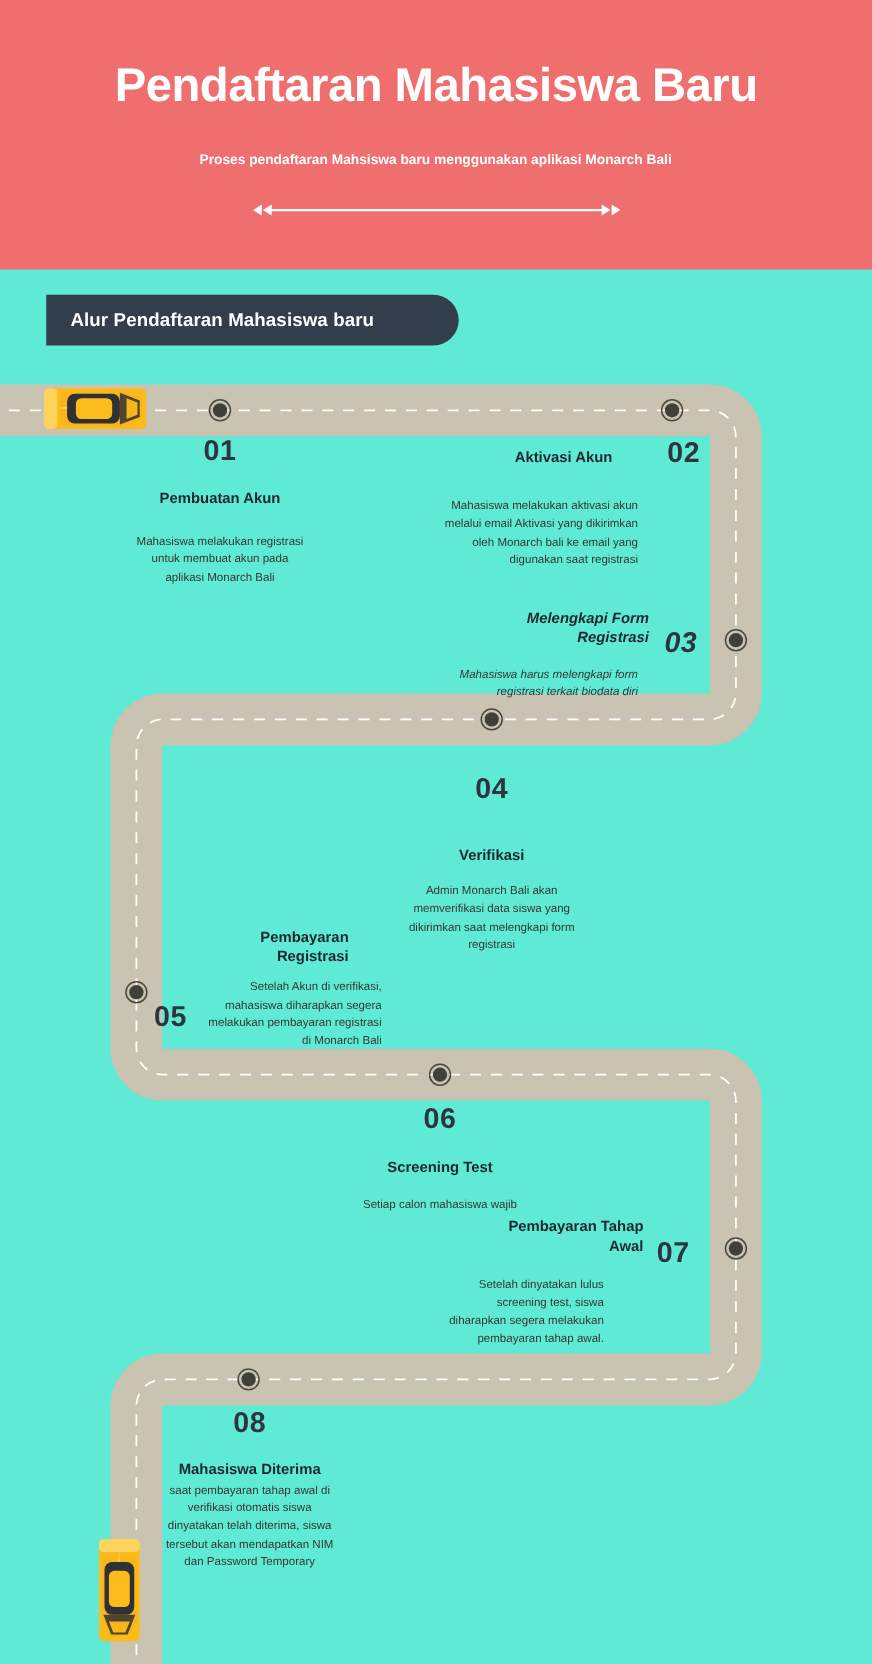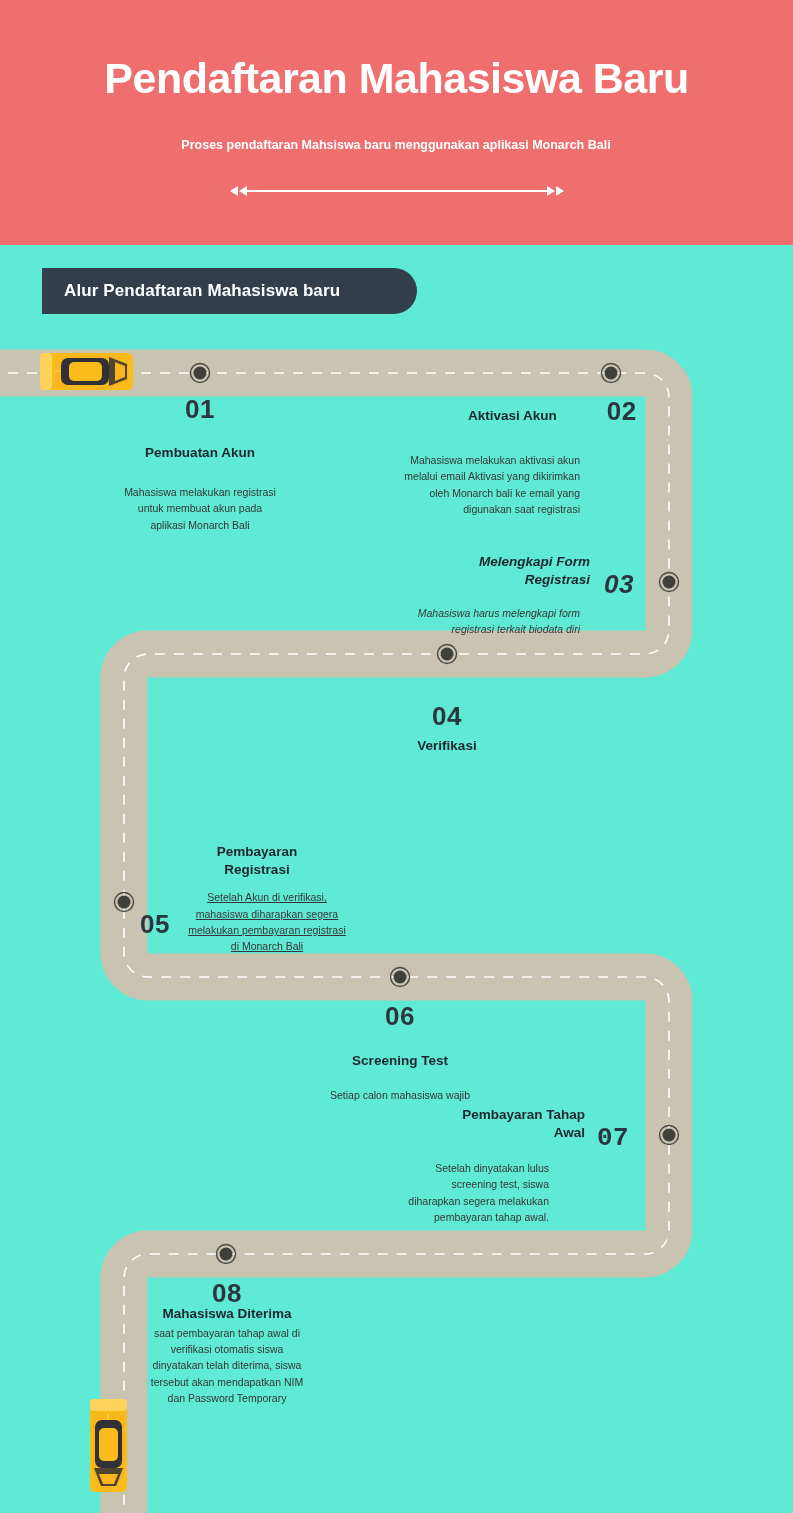--- a/index.html
+++ b/index.html
@@ -112,21 +112,21 @@
     color: #1E2630;
     line-height: 1.35;
   }
   .step-body {
     font-size: 10.5px;
     color: #363636;
     line-height: 1.55;
   }
   .align-c { text-align: center; }
   .align-r { text-align: right; }
-  .align-l { text-align: center; }
+  .align-l { text-align: right; }
 
   .row { display: flex; align-items: center; }
 </style>
 </head>
 <body>
 
 <div id="page">
 
   <div id="header">
     <div id="header-title">Pendaftaran Mahasiswa Baru</div>
@@ -253,44 +253,45 @@
   <div class="step" style="left:390px; top:551px; width:250px;font-style:italic;">
     <div class="row" style="justify-content:flex-end; align-items:flex-start;">
       <div class="step-title align-r" style="width:175px; padding-top:2px;">Melengkapi Form Registrasi</div>
       <div class="step-num" style="margin-left:14px; width:36px; padding-top:20px;">03</div>
     </div>
     <div class="step-body align-r" style="width:190px; margin-top:8px;">Mahasiswa harus melengkapi form registrasi terkait biodata diri</div>
   </div>
 
   <div class="step align-c" style="left:367px; top:703px; width:160px;">
     <div class="step-num">04</div>
-    <div class="step-title" style="margin-top:8px;">Verifikasi</div>
+    <div class="step-title" style="margin-top:40px;">Verifikasi</div>
+    <div class="step-body" style="margin-top:15px;">Admin Monarch Bali akan memverifikasi data siswa yang dikirimkan saat melengkapi form registrasi</div>
   </div>
 
   <div class="step" style="left:140px; top:843px; width:260px;">
     <div class="step-title align-l" style="margin-left:57px; width:120px;">Pembayaran Registrasi</div>
     <div class="row" style="align-items:flex-start; margin-top:10px;">
       <div class="step-num" style="width:47px; padding-top:22px;">05</div>
-      <div class="step-body align-l" style="width:160px;text-decoration:underline;">Setelah Akun di verifikasi, mahasiswa diharapkan segera melakukan pembayaran registrasi di Monarch Bali</div>
+      <div class="step-body align-l" style="width:160px;">Setelah Akun di verifikasi, mahasiswa diharapkan segera melakukan pembayaran registrasi di Monarch Bali</div>
     </div>
   </div>
 
   <div class="step align-c" style="left:320px; top:1003px; width:160px;">
     <div class="step-num">06</div>
     <div class="step-title" style="margin-top:23px;">Screening Test</div>
     <div class="step-body" style="margin-top:17px;">Setiap calon mahasiswa wajib</div>
   </div>
 
   <div class="step" style="left:400px; top:1104px; width:230px;">
     <div class="row" style="justify-content:flex-end; align-items:flex-start;">
       <div class="step-title align-r" style="width:155px; padding-top:2px;">Pembayaran Tahap Awal</div>
-      <div class="step-num" style="margin-left:12px; width:33px; padding-top:21px;font-family:Liberation Mono, monospace;">07</div>
+      <div class="step-num" style="margin-left:12px; width:33px; padding-top:21px;">07</div>
     </div>
     <div class="step-body align-r" style="width:188px; margin-left:-1px; margin-top:9px; padding-right:38px;">Setelah dinyatakan lulus screening test, siswa diharapkan segera melakukan pembayaran tahap awal.</div>
   </div>
 
   <div class="step align-c" style="left:147px; top:1280px; width:160px;">
     <div class="step-num">08</div>
-    <div class="step-title" style="line-height:1.25;">Mahasiswa Diterima</div>
+    <div class="step-title" style="margin-top:22px; line-height:1.25;">Mahasiswa Diterima</div>
     <div class="step-body" style="margin-top:2px;">saat pembayaran tahap awal di verifikasi otomatis siswa dinyatakan telah diterima, siswa tersebut akan mendapatkan NIM dan Password Temporary</div>
   </div>
 
 </div>
 
 </body></html>

